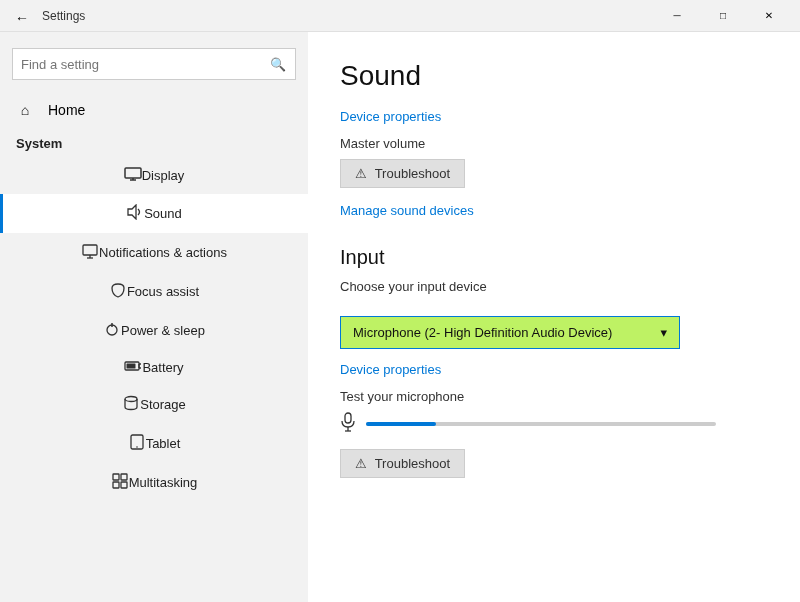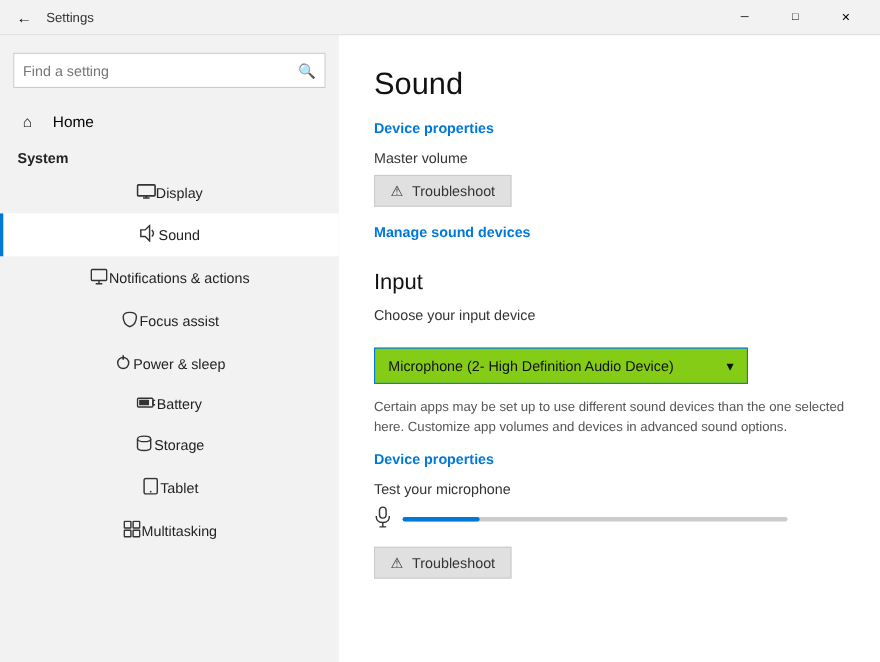--- a/index.html
+++ b/index.html
@@ -135,21 +135,20 @@
       font-size: 28px;
       font-weight: 300;
       color: #111;
       margin-bottom: 16px;
     }
     .link-blue {
       color: #0078d7;
       cursor: pointer;
       font-size: 13px;
       text-decoration: none;
-      font-weight: bold;
     }
     .section-label {
       font-size: 13px;
       color: #333;
       margin: 12px 0 8px 0;
     }
     .volume-row {
       display: flex;
       align-items: center;
       gap: 10px;
@@ -207,21 +206,21 @@
       color: #111;
       margin: 20px 0 10px 0;
     }
     .input-device-label {
       font-size: 13px;
       color: #333;
       margin-bottom: 22px;
     }
     .device-select-box {
       border: 1px solid #0078d7;
-      background: #84cc16;
+      background: #bef264;
       padding: 8px 12px;
       font-size: 13px;
       color: #111;
       cursor: pointer;
       display: flex;
       align-items: flex-start;
       justify-content: space-between;
       max-width: 340px;
       margin-bottom: 12px;
     }
@@ -405,21 +404,20 @@
 
     <h2 class="section-heading">Input</h2>
 
     <div class="input-device-label">Choose your input device</div>
 
     <div class="device-select-box">
       <span>Microphone (2- High Definition Audio Device)</span>
       <span>▾</span>
     </div>
 
-    <p class="info-text">Certain apps may be set up to use different sound devices than the one selected here. Customize app volumes and devices in advanced sound options.</p>
 
     <div style="margin-bottom: 10px;">
       <a class="link-blue">Device properties</a>
     </div>
 
     <div class="section-label">Test your microphone</div>
 
     <div class="mic-row">
       <span>
         <svg width="16" height="20" viewBox="0 0 16 20" fill="none">

